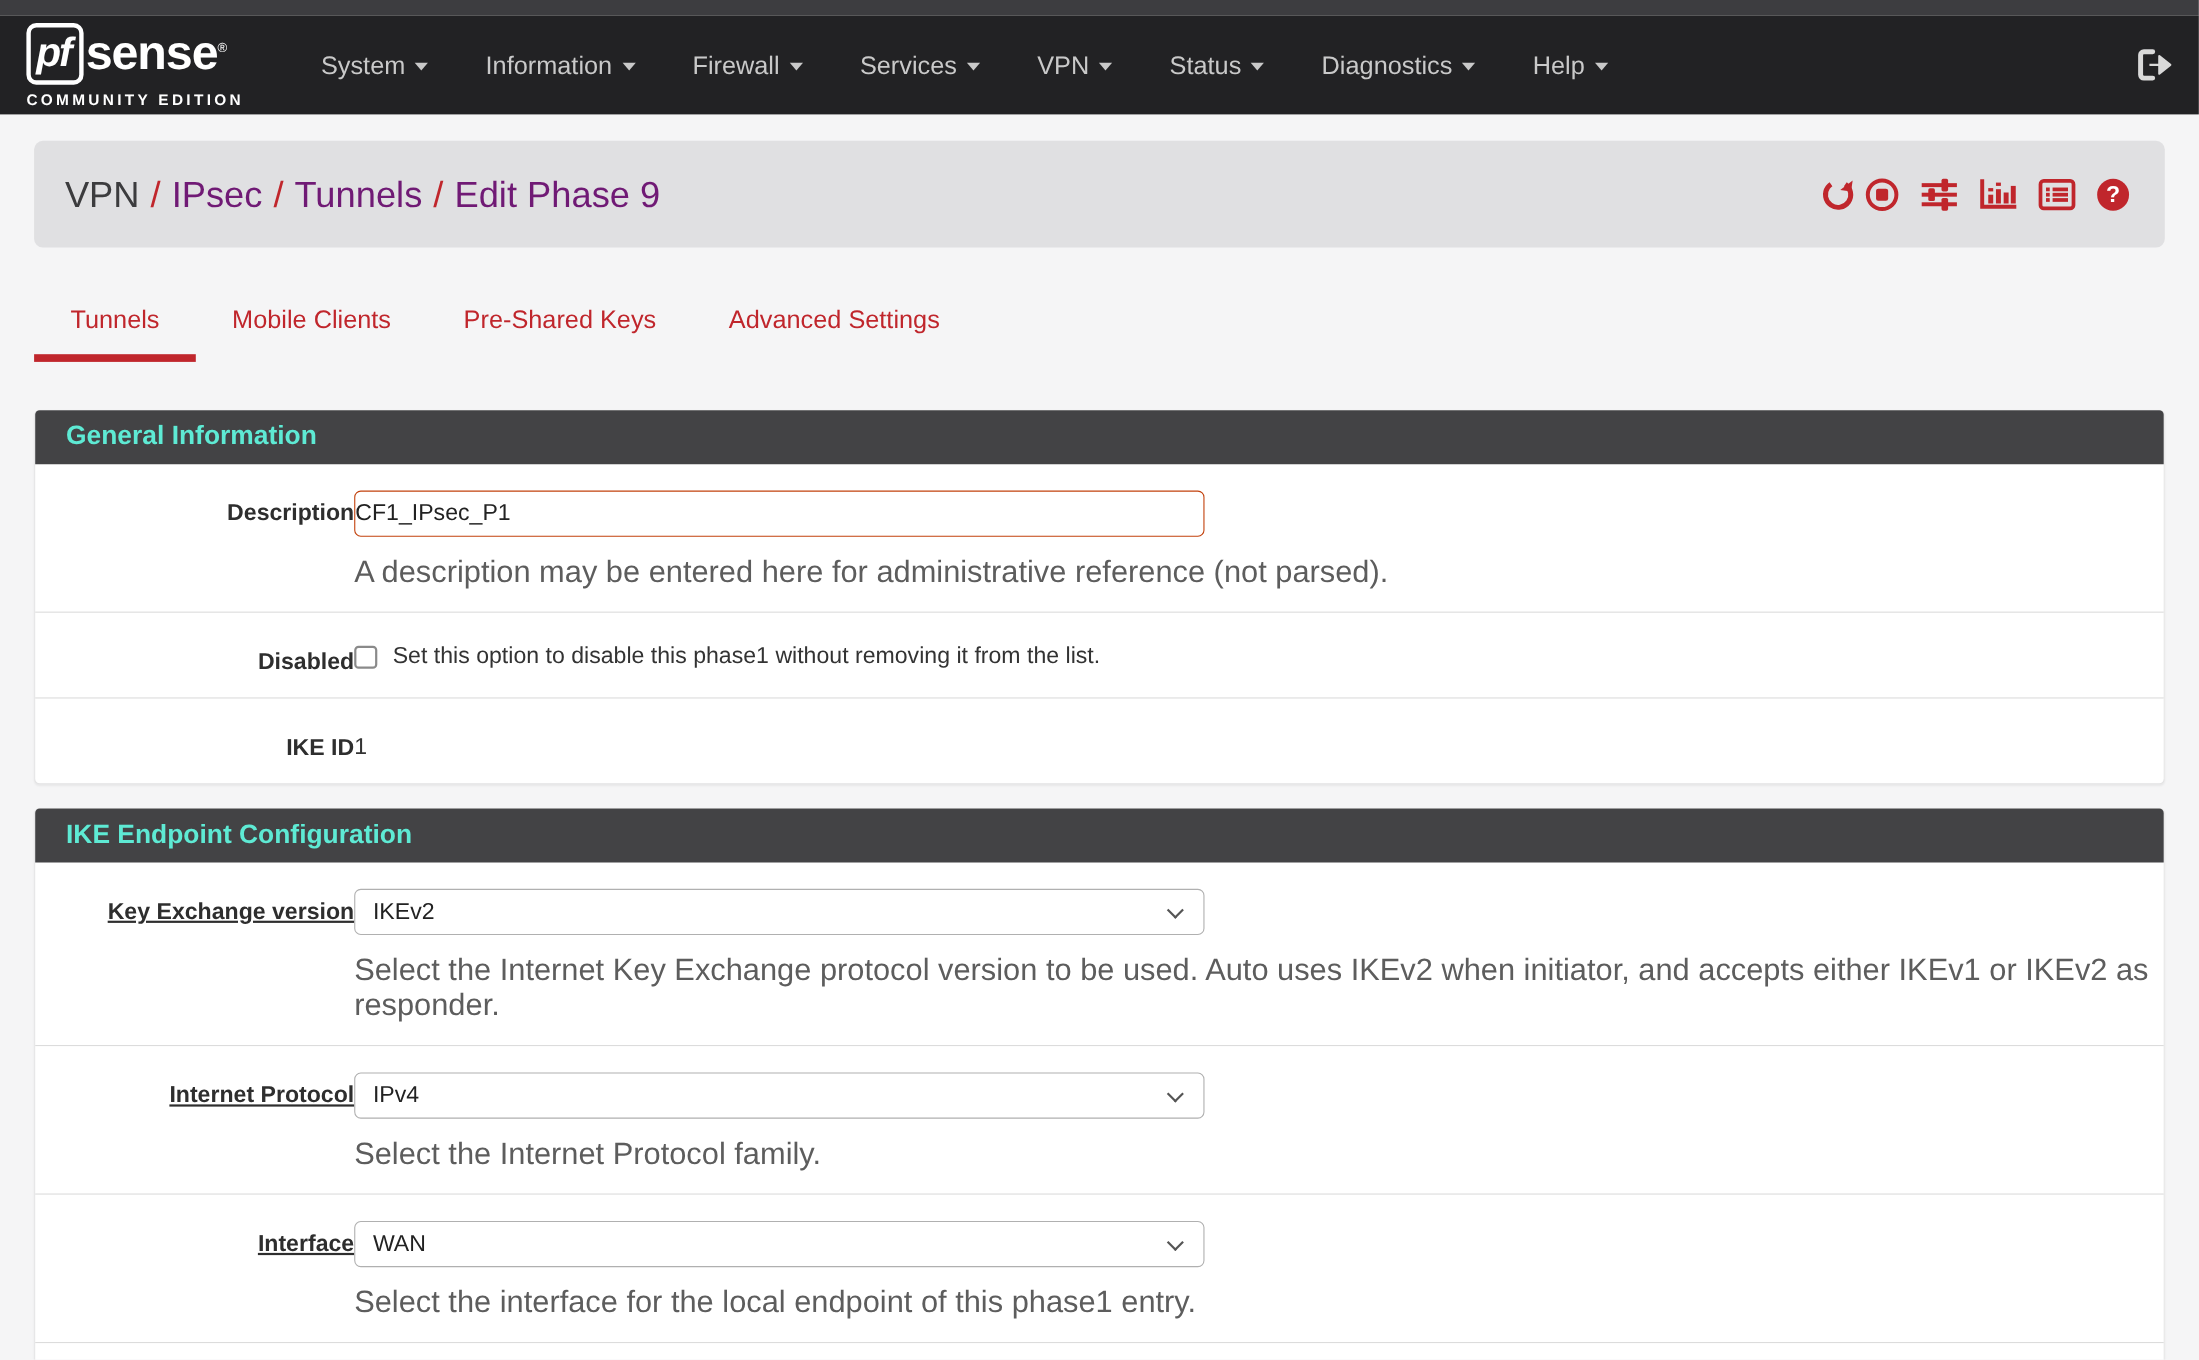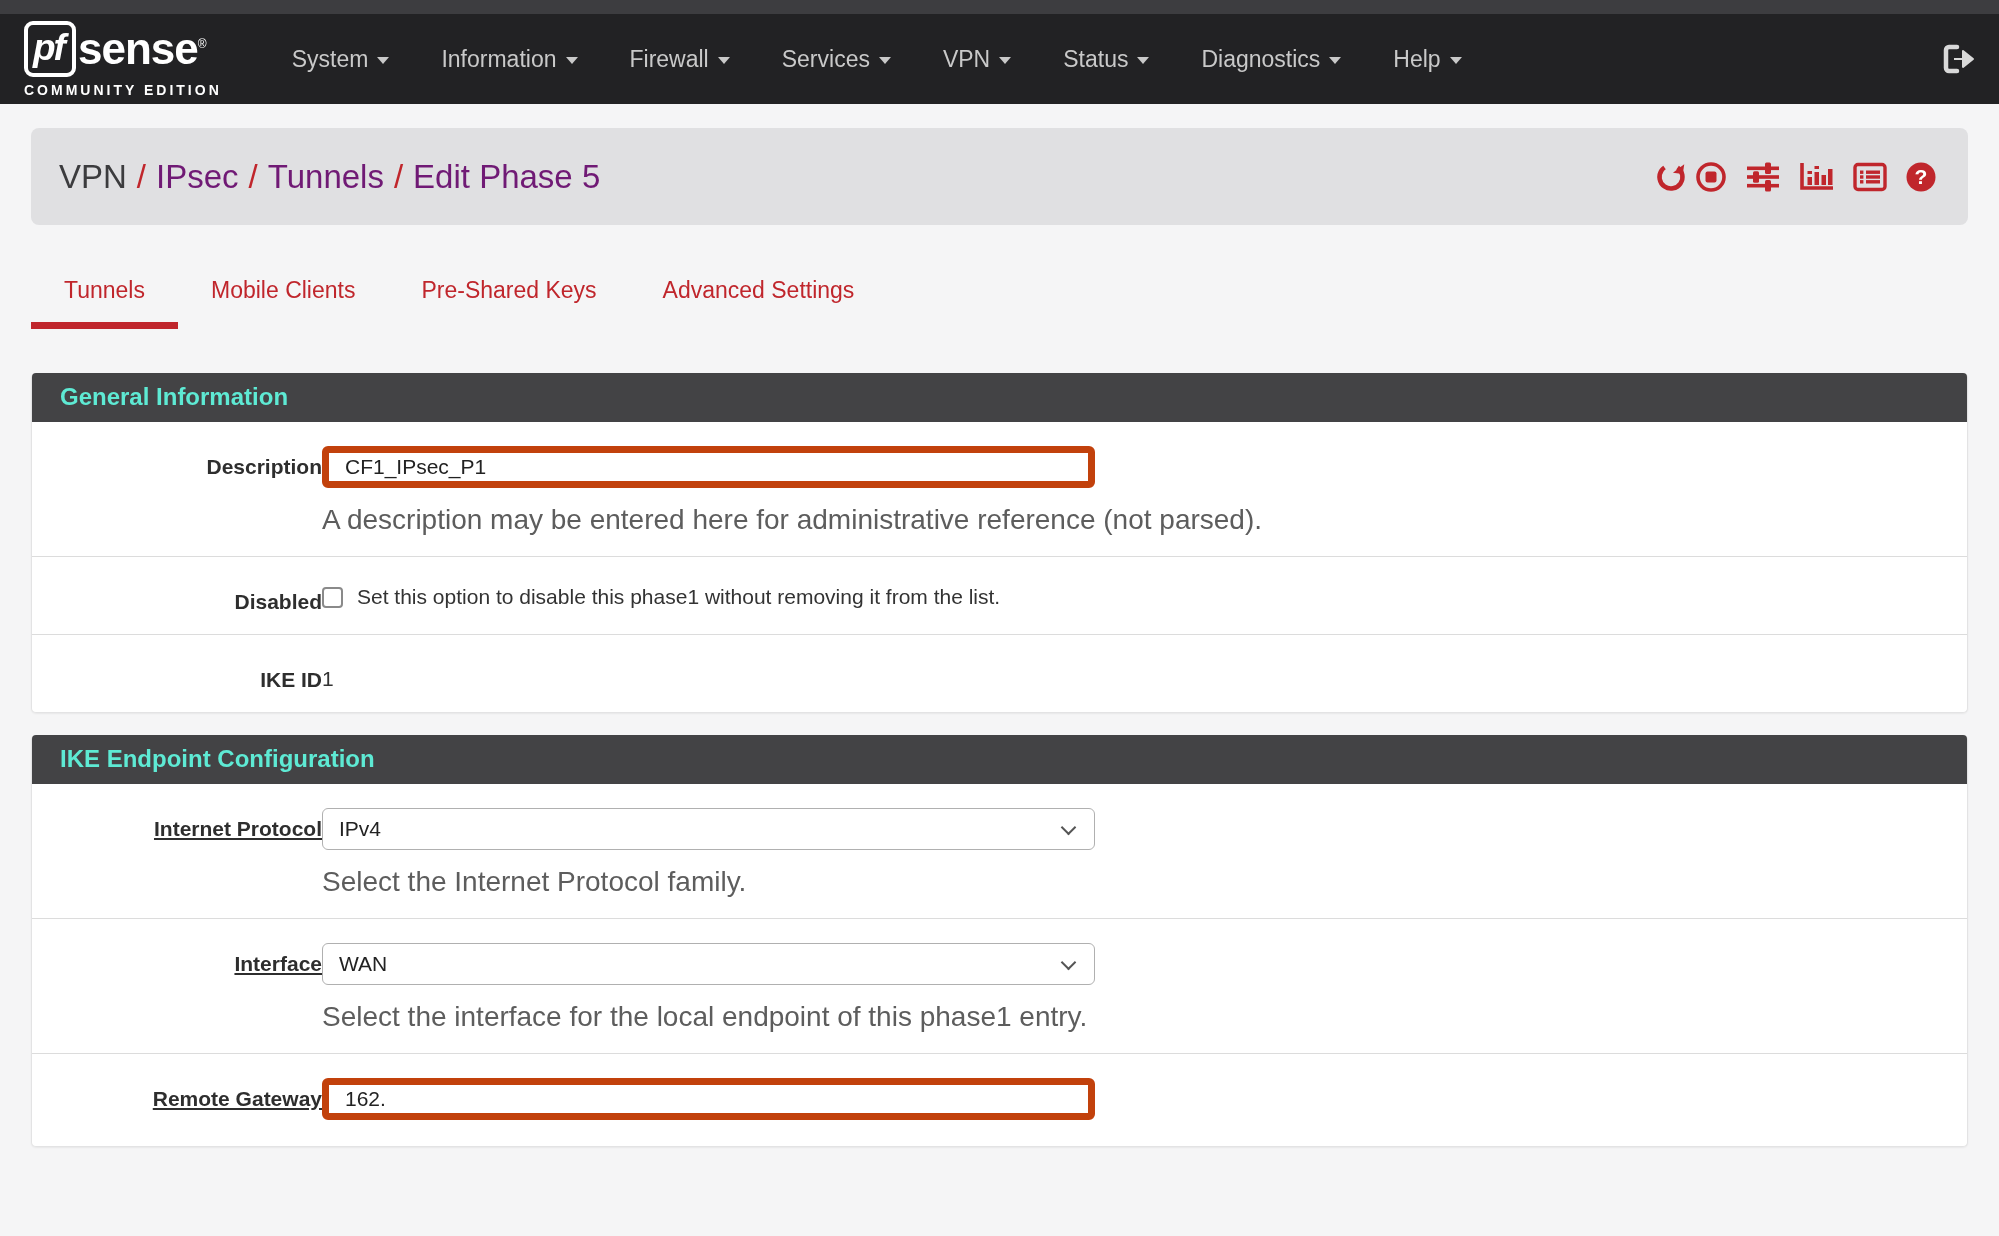--- a/index.html
+++ b/index.html
@@ -44,22 +44,22 @@
   .panel { margin-top:44px; background:#fff; border:1px solid #e3e3e4; border-top:none; border-radius:5px;
            box-shadow:0 1px 2px rgba(0,0,0,.06); }
   .panel + .panel { margin-top:22px; }
   .panel-header { background:#434345; color:#5eead4; font-weight:bold; font-size:24px;
                   padding:10px 28px 11px 28px; border-radius:4px 4px 0 0; }
   .form-row { display:grid; grid-template-columns:290px 1fr; padding:24px 0 20px 0; }
   .form-row + .form-row { border-top:1px solid #dcdcdc; }
   .row-label { text-align:right; font-weight:bold; font-size:21px; color:#2e2e2e; padding-top:9px; }
   .row-label.underlined { text-decoration:underline; }
   .row-control {}
-  .text-input { width:773px; height:42px; border:7px solid #c2410c; border-radius:6px; background:#fff;
-                font-size:21px; color:#222; padding:0 16px; font-family:inherit; }
+  .text-input { width:773px; height:42px; border:1px solid #c2410c; border-radius:6px; background:#fff;
+                font-size:21px; color:#222; padding:0 0; font-family:inherit; }
   .select { width:773px; height:42px; border:1px solid #b0b0b0; border-radius:6px; background:#fff;
             font-size:21px; color:#222; padding:0 16px; display:flex; align-items:center; position:relative; cursor:pointer; }
   .select .chev { position:absolute; right:20px; top:13px; width:11px; height:11px;
                   border-right:2px solid #555; border-bottom:2px solid #555; transform:rotate(45deg); }
   .help-text { margin-top:16px; font-size:28px; color:#5d5d5d; display:flex; align-items:center; }
   .checkbox-line { display:flex; align-items:center; padding-top:4px; }
   .checkbox { width:21px; height:21px; border:2px solid #8a8a8a; border-radius:4px; background:#fff; cursor:pointer; flex:none; }
   .checkbox-label { font-size:21px; color:#333; margin-left:14px; }
   .static-value { font-size:21px; color:#333; padding-top:8px; }
   .rg-row { padding-bottom:26px; }
@@ -116,21 +116,21 @@
       <path d="M16 4 H8 a3 3 0 0 0 -3 3 v18 a3 3 0 0 0 3 3 h8" fill="none" stroke="#d9d9d9" stroke-width="4.5" stroke-linecap="round"></path>
       <path d="M13 16 h9 v-8 l10 8 -10 8 v-8" fill="#d9d9d9" stroke="#d9d9d9" stroke-width="2" stroke-linejoin="round"></path>
     </svg>
   </div>
 </nav>
 
 <div class="container">
 
   <div class="breadcrumb-bar">
     <div class="breadcrumb">
-      <span class="bc-current">VPN</span><span class="bc-sep">/</span><a class="bc-link">IPsec</a><span class="bc-sep">/</span><a class="bc-link">Tunnels</a><span class="bc-sep">/</span><a class="bc-link">Edit Phase 5</a>
+      <span class="bc-current">VPN</span><span class="bc-sep">/</span><a class="bc-link">IPsec</a><span class="bc-sep">/</span><a class="bc-link">Tunnels</a><span class="bc-sep">/</span><a class="bc-link">Edit Phase 9</a>
     </div>
     <div class="bc-icons">
       <span class="icn">
         <svg width="34" height="34" viewBox="0 0 34 34">
           <circle cx="17" cy="17" r="11.5" fill="none" stroke="#c0262c" stroke-width="4.5" stroke-dasharray="58 15" transform="rotate(-55 17 17)"></circle>
           <path d="M29.5 3.5 v10 h-10 z" fill="#c0262c" transform="rotate(8 25 9)"></path>
         </svg>
       </span>
       <span class="icn tight">
         <svg width="34" height="34" viewBox="0 0 34 34">
@@ -217,20 +217,30 @@
       <div class="row-label">IKE ID</div>
       <div class="row-control">
         <div class="static-value">1</div>
       </div>
     </div>
   </section>
 
   <section class="panel">
     <div class="panel-header">IKE Endpoint Configuration</div>
 
+    <div class="form-row">
+      <div class="row-label underlined">Key Exchange version</div>
+      <div class="row-control">
+        <div class="select">
+          <span>IKEv2</span>
+          <span class="chev"></span>
+        </div>
+        <div class="help-text">Select the Internet Key Exchange protocol version to be used. Auto uses IKEv2 when initiator, and accepts either IKEv1 or IKEv2 as responder.</div>
+      </div>
+    </div>
 
     <div class="form-row">
       <div class="row-label underlined">Internet Protocol</div>
       <div class="row-control">
         <div class="select">
           <span>IPv4</span>
           <span class="chev"></span>
         </div>
         <div class="help-text">Select the Internet Protocol family.</div>
       </div>

